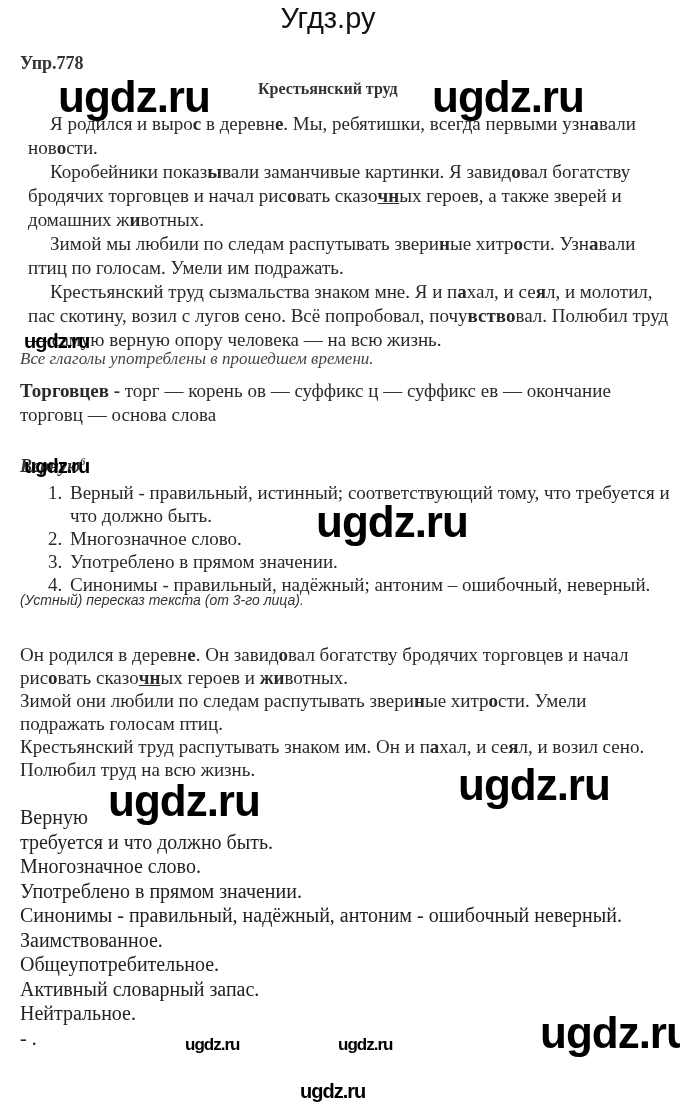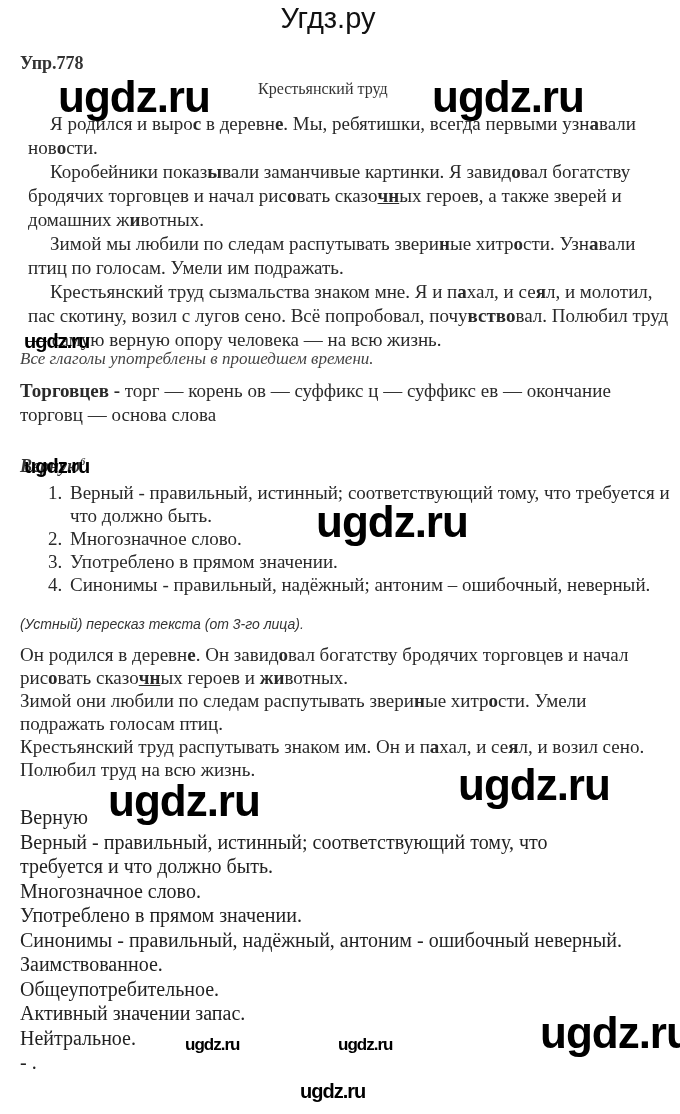--- a/index.html
+++ b/index.html
@@ -2,31 +2,31 @@
 <html><head>
 <meta charset="utf-8">
 <style>
   html, body { margin: 0; padding: 0; background: #ffffff; }
   body { width: 680px; height: 1114px; position: relative; overflow: hidden; color: #1e1e1e; }
   .site-title { position: absolute; top: 2px; left: 0; width: 656px; text-align: center;
     font-family: "Liberation Sans", sans-serif; font-size: 29px; color: #111; }
   .serif { font-family: "Liberation Serif", serif; }
   .abs { position: absolute; }
   .ex-num { left: 20px; top: 46px; font-size: 18px; font-weight: bold; color: #333; margin-top: 7px; }
-  .heading { left: 258px; top: 80px; font-size: 16px; font-weight: normal; color: #333; }
+  .heading { left: 258px; top: 80px; font-size: 16px; font-weight: bold; color: #333; }
   .p { left: 20px; width: 650px; font-size: 19px; line-height: 24px; color: #2a2a2a; margin-left: 8px; }
   .p .ind { display: inline-block; width: 22px; }
   .note { left: 20px; top: 349px; font-size: 17px; font-style: italic; color: #444; }
   .morph { left: 20px; top: 379px; width: 650px; font-size: 19px; line-height: 24px; color: #2a2a2a; }
   .vern-title { left: 20px; top: 456px; font-size: 18px; font-style: italic; font-weight: bold; color: #333; }
   .vern-title sup { font-size: 10px; }
   .olist { left: 48px; top: 481px; width: 630px; font-size: 19px; line-height: 23px; color: #2a2a2a; }
   .olist .li { display: flex; }
   .olist .n { width: 22px; flex: none; }
-  .oral { left: 20px; top: 616px; font-family: "Liberation Sans", sans-serif; font-size: 14px; font-style: italic; color: #333; }
+  .oral { left: 20px; top: 592px; font-family: "Liberation Sans", sans-serif; font-size: 14px; font-style: italic; color: #333; }
   .retell { left: 20px; top: 643px; width: 650px; font-size: 19px; line-height: 23px; color: #2a2a2a; }
   .plain { left: 20px; top: 805px; width: 660px; font-family: "Liberation Sans", sans-serif; font-size: 19px; line-height: 24.5px; color: #222; }
   .plain .ln { font-family: "Liberation Serif", serif; font-size: 20px; }
   .wm { position: absolute; font-family: "Liberation Sans", sans-serif; font-weight: bold; color: #000; letter-spacing: -1px; }
   .wm-big { font-size: 44px; }
   .wm-mid { font-size: 20px; }
   .wm-small { font-size: 17px; }
   b.m { font-weight: bold; }
   u.m { font-weight: bold; }
 </style>
@@ -79,28 +79,27 @@
 
 <div class="abs serif retell">
 
 <div><span>Он родился в деревн</span><b class="m">е</b><span>. Он завид</span><b class="m">о</b><span>вал богатству бродячих торговцев и начал рис</span><b class="m">о</b><span>вать сказо</span><u class="m">чн</u><span>ых героев и  </span><b class="m">жи</b><span>вотных.</span></div>
     <div><span class="ind"></span><span>Зимой они любили по следам распутывать звери</span><b class="m">н</b><span>ые хитр</span><b class="m">о</b><span>сти. Умели подражать голосам птиц.</span></div>
     <div><span class="ind"></span><span>Крестьянский труд распутывать знаком им. Он и п</span><b class="m">а</b><span>хал, и се</span><b class="m">я</b><span>л, и возил сено. Полюбил труд на всю жизнь.</span></div>
   </div>
 
 <div class="abs plain">
   <div class="ln">Верную</div>
-  <div class="ln">Верный - правильный, истинный;  соответствующий тому, что</div>
   <div class="ln">требуется и что должно быть.</div>
   <div class="ln">Многозначное слово.</div>
   <div class="ln">Употреблено в прямом значении.</div>
   <div class="ln">Синонимы - правильный, надёжный, антоним - ошибочный неверный.</div>
   <div class="ln">Заимствованное.</div>
   <div class="ln">Общеупотребительное.</div>
-  <div class="ln">Активный значении запас.</div>
+  <div class="ln">Активный словарный запас.</div>
   <div class="ln">Нейтральное.</div>
   <div class="ln">- .</div>
 </div>
 
 <div id="watermarks">
     <div class="wm wm-big" style="left: 58px; top: 72px;">ugdz.ru</div>
     <div class="wm wm-big" style="left: 432px; top: 72px;">ugdz.ru</div>
     <div class="wm wm-mid" style="left: 24px; top: 330px;">ugdz.ru</div>
     <div class="wm wm-mid" style="left: 24px; top: 455px;">ugdz.ru</div>
     <div class="wm wm-big" style="left: 316px; top: 497px;">ugdz.ru</div>

